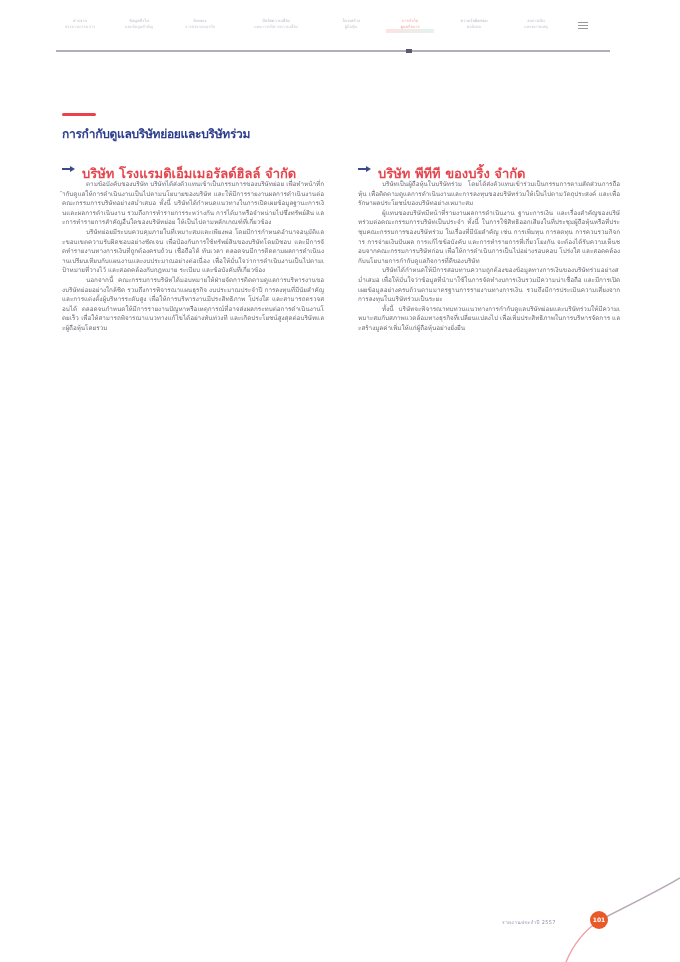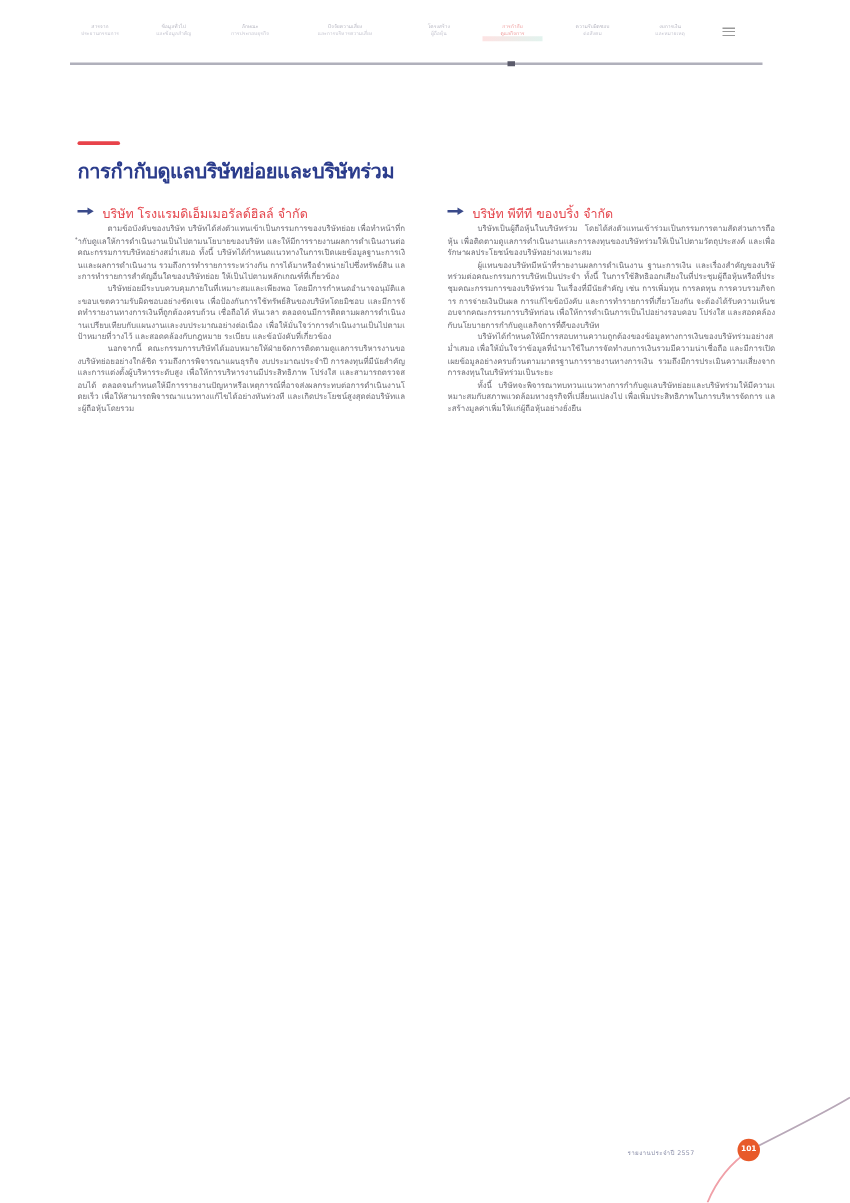--- a/index.html
+++ b/index.html
@@ -11,30 +11,30 @@
   .nav-item .t2 { display:block; font-size:4px; color:#c5c5d0; line-height:6px; }
   .nav-item.active .t1, .nav-item.active .t2 { color:#e99; }
   .nav-item.active::after { content:""; position:absolute; left:0; right:0; bottom:-3px; height:4px;
      background:linear-gradient(90deg,#fde3e3,#e2f3ee); }
   .nav-icon { position:absolute; top:4px; left:578px; width:10px; height:9px;
      background:repeating-linear-gradient(#999 0 1px, transparent 1px 3px); }
   .nav-line { position:absolute; top:50px; left:56px; width:554px; height:2px; background:#b0b0bb; }
   .nav-marker { position:absolute; top:49px; left:406px; width:6px; height:4px; background:#5a5a6a; }
 
   .title-bar { position:absolute; top:113px; left:62px; width:34px; height:3px; background:#e8434a; border-radius:2px; }
-  .title { position:absolute; top:124px; left:62px; font-size:16px; font-weight:bold; color:#2b3c8c; letter-spacing:-0.3px; }
+  .title { position:absolute; top:124px; left:62px; font-size:12px; font-weight:bold; color:#2b3c8c; letter-spacing:-0.3px; }
 
   .col { position:absolute; width:262px; }
   .col.left { left:62px; top:163px; }
   .col.right { left:358px; top:163px; }
   .sub { position:relative; height:14px; margin-bottom:2px; }
   .sub .arrow { position:absolute; left:0; top:3px; width:14px; height:6px; }
   .sub .arrow::before { content:""; position:absolute; left:0; top:2px; width:10px; height:2px; background:#3a4a8a; }
   .sub .arrow::after { content:""; position:absolute; left:8px; top:0; border-left:5px solid #3a4a8a; border-top:3px solid transparent; border-bottom:3px solid transparent; }
-  .sub .label { position:absolute; left:20px; top:0; font-size:10px; font-weight:normal; color:#e4454c; white-space:nowrap; }
+  .sub .label { position:absolute; left:20px; top:0; font-size:13px; font-weight:bold; color:#e4454c; white-space:nowrap; }
   .para { font-size:6.3px; line-height:9.6px; color:#6a6a72; text-align:justify; text-indent:24px; margin:0; word-break:break-all; }
 
   .footer-text { position:absolute; top:918px; left:502px; font-size:5px; color:#8a8ea8; letter-spacing:0.3px; }
   .page-num { position:absolute; top:911px; left:590px; width:18px; height:18px; border-radius:50%;
      background:#e85a2a; color:#fff; font-size:6px; font-weight:bold; text-align:center; line-height:18px; }
   svg.deco { position:absolute; left:0; top:0; }
 </style>
 </head>
 <body>
 

